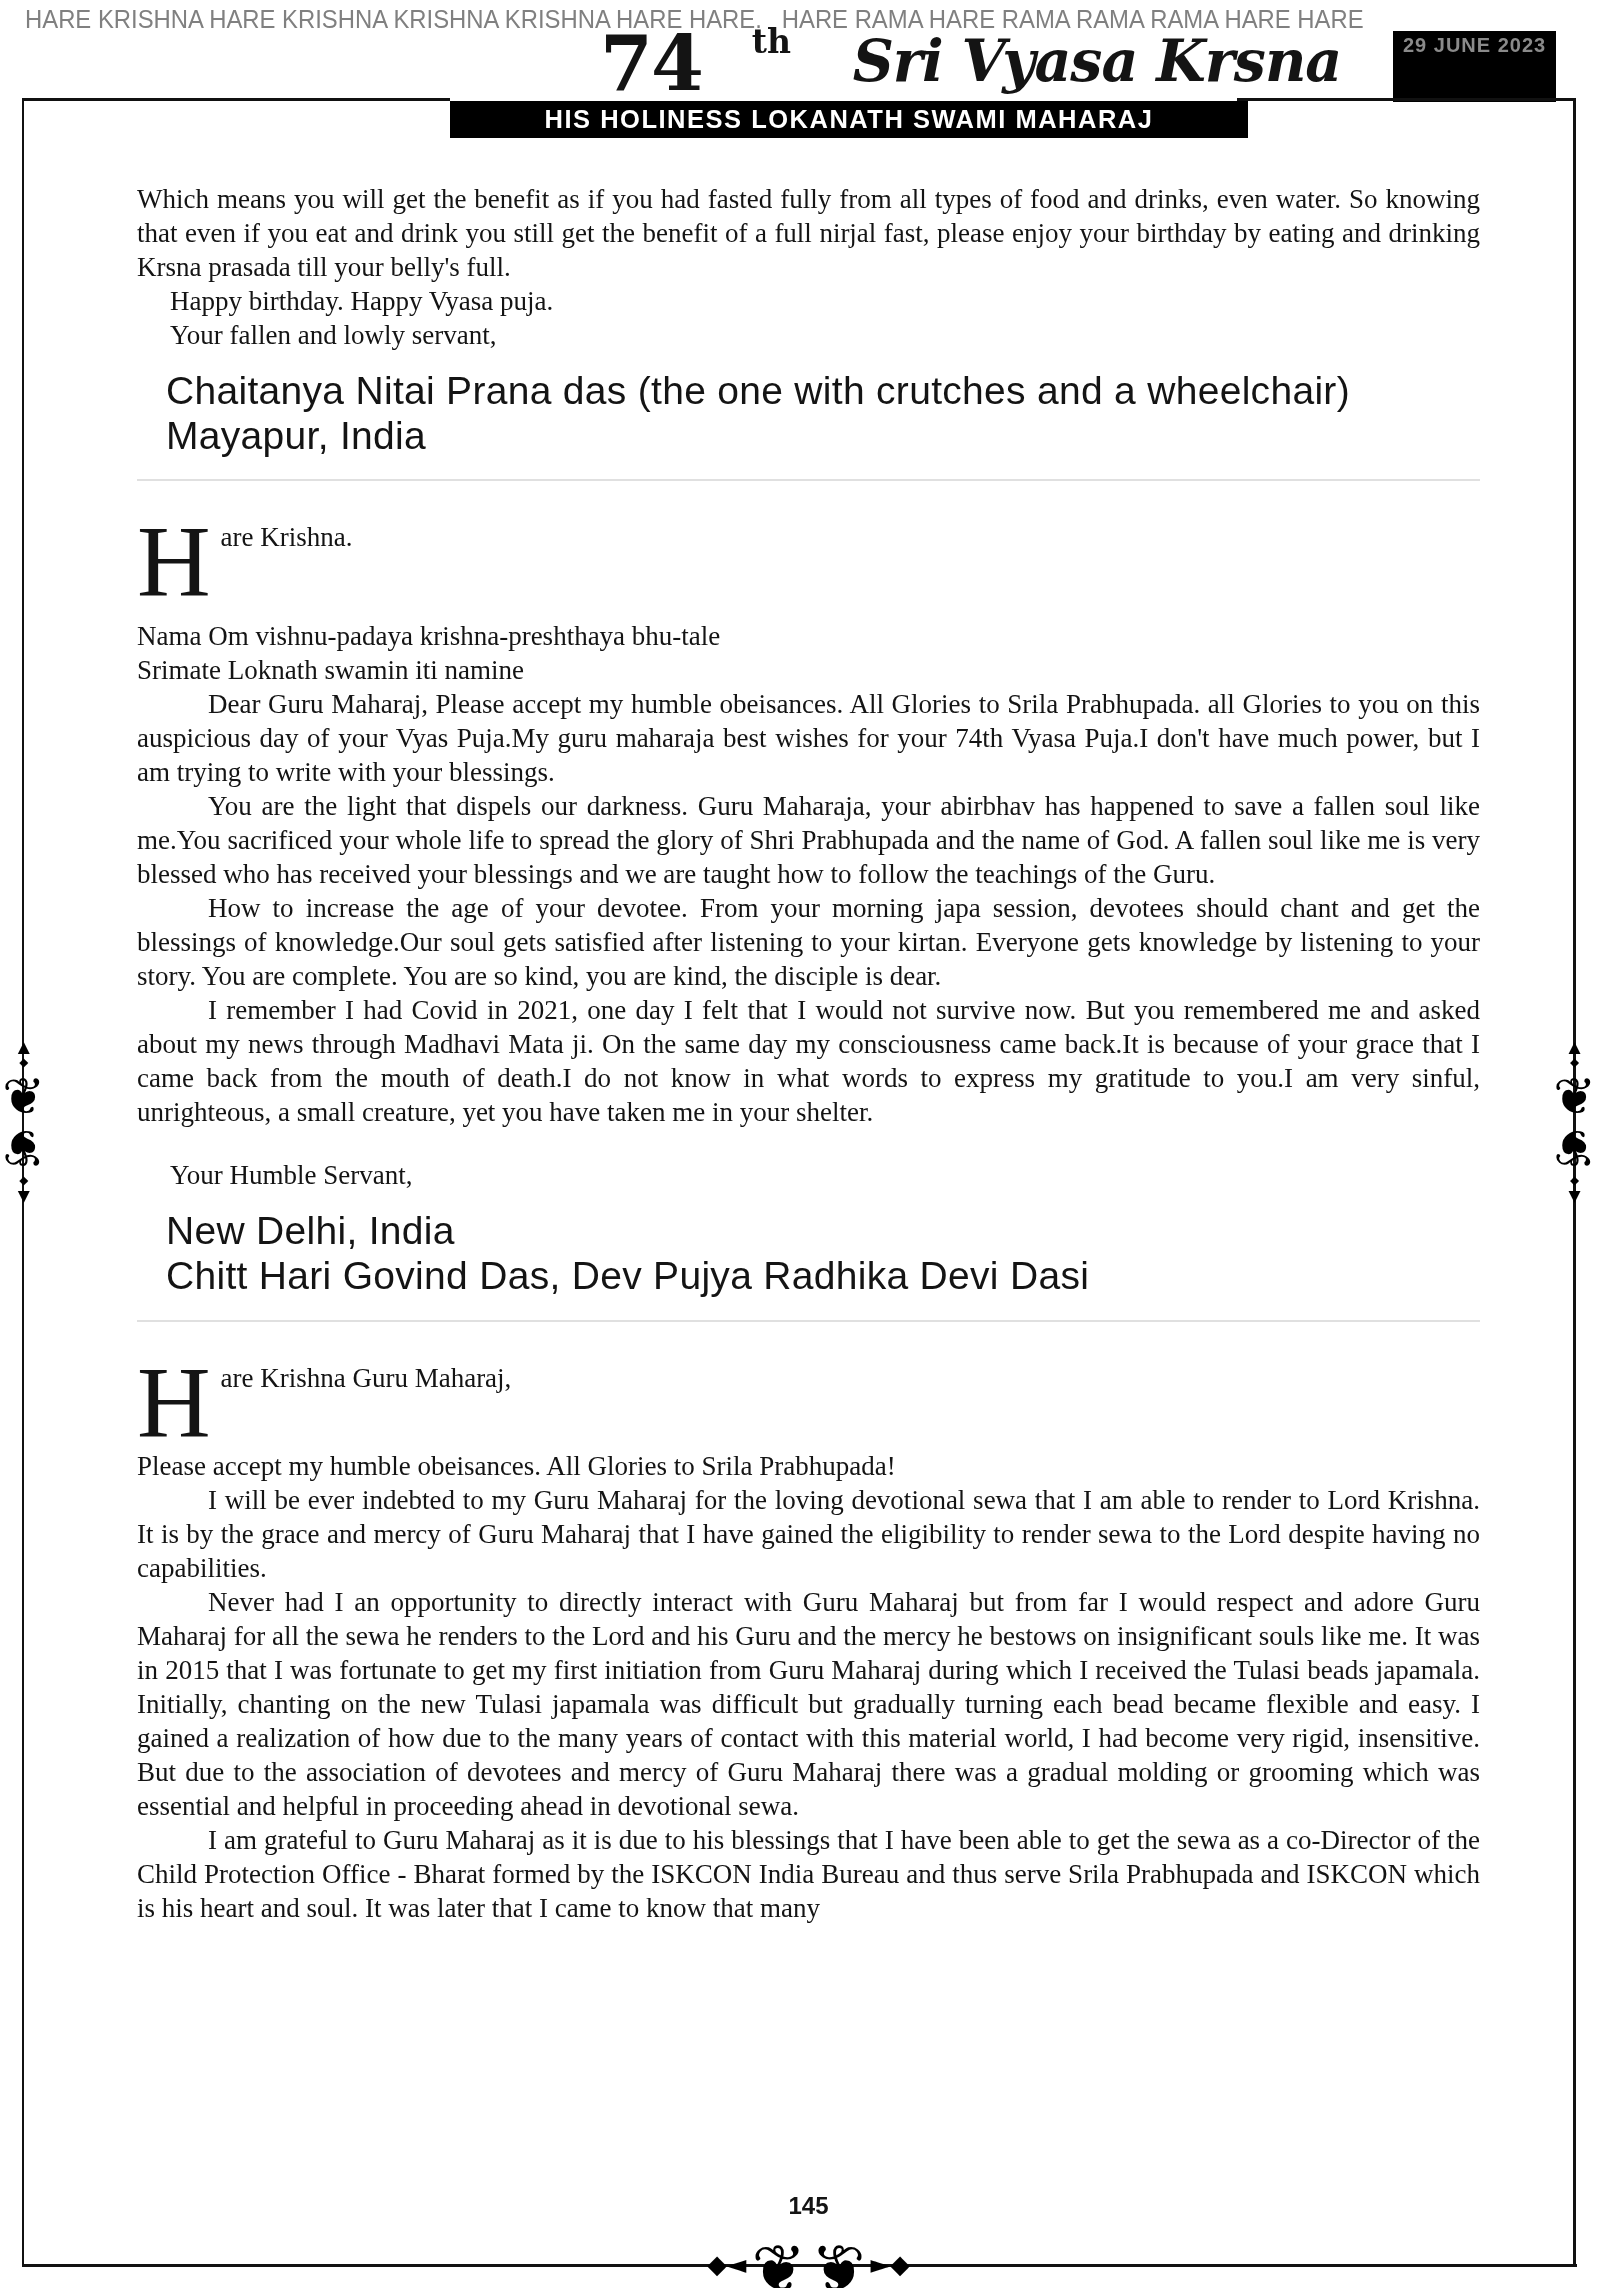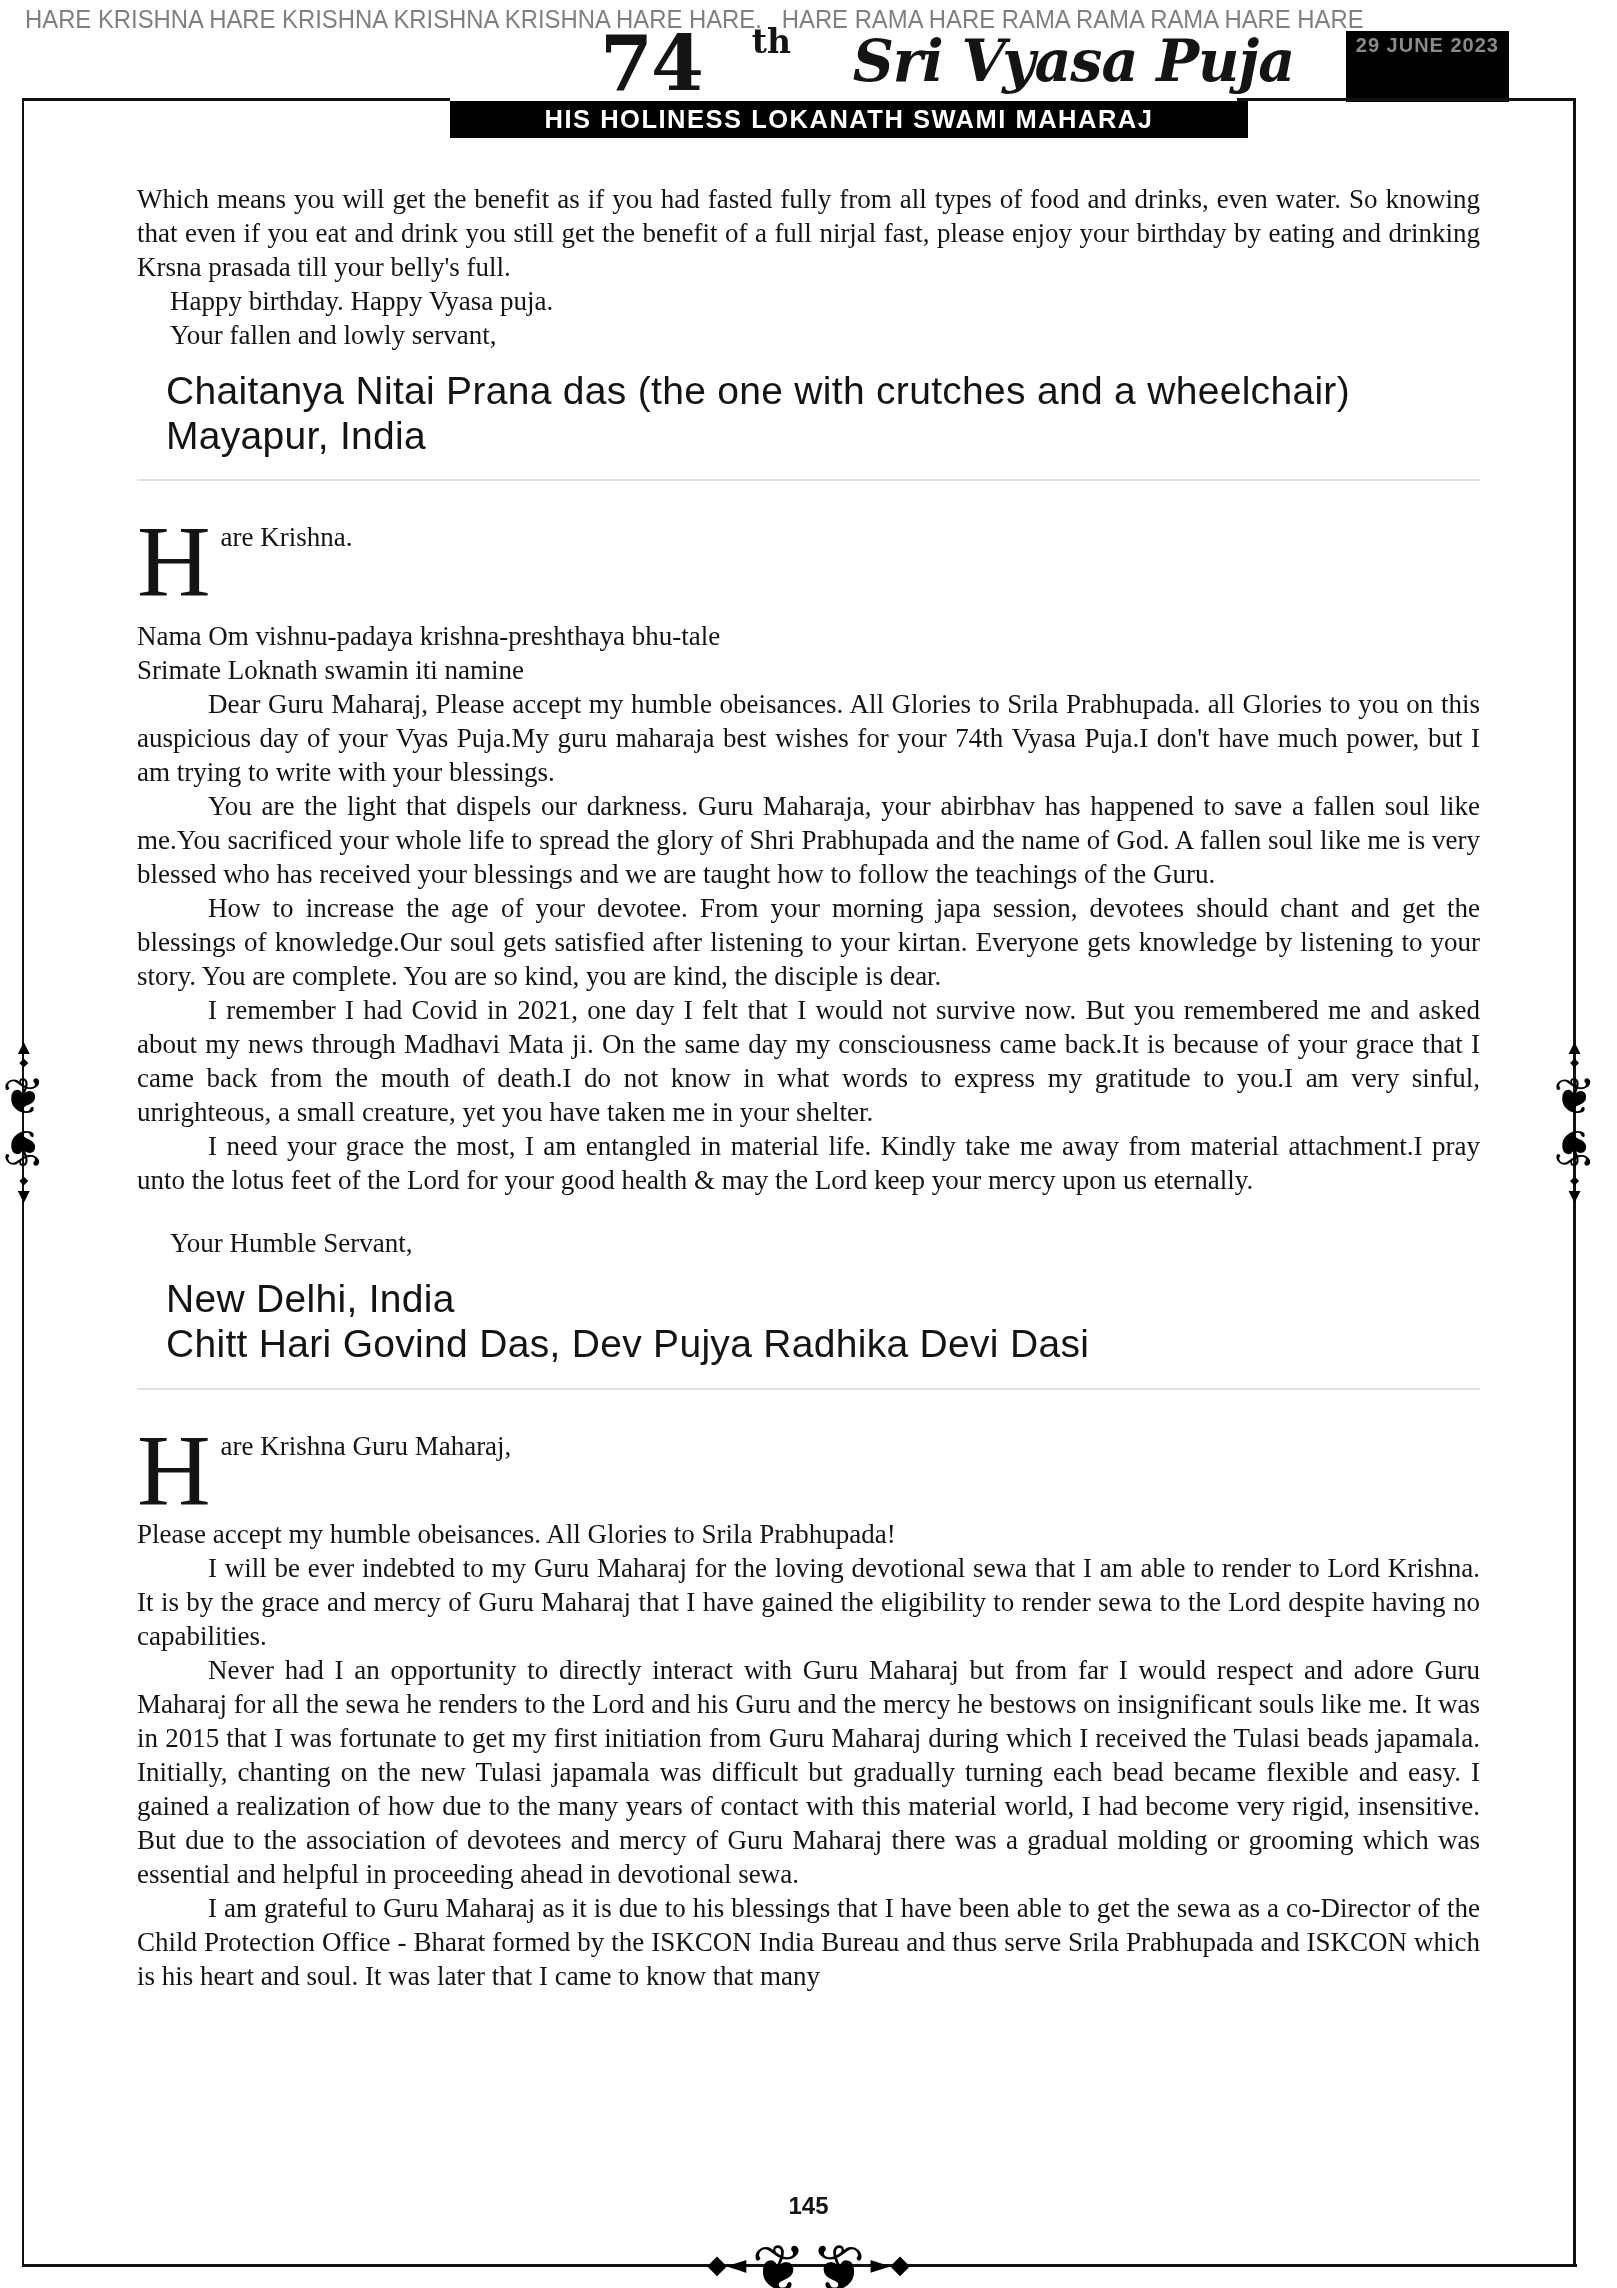--- a/index.html
+++ b/index.html
@@ -103,21 +103,21 @@
   .clear{clear:both;}
 </style>
 </head>
 <body>
 
 <div class="running-header">HARE KRISHNA HARE KRISHNA KRISHNA KRISHNA HARE HARE.   HARE RAMA HARE RAMA RAMA RAMA HARE HARE</div>
 
 <div class="masthead">
   <span class="title-number">74</span>
   <span class="title-ordinal">th</span>
-  <span class="title-name">Sri Vyasa Puja</span>
+  <span class="title-name">Sri Vyasa Krsna</span>
   <span class="date-badge">29 JUNE 2023</span>
 </div>
 
 <div class="banner">HIS HOLINESS LOKANATH SWAMI MAHARAJ</div>
 
 <div class="frame" id="frame-top-left"></div>
 <div class="frame" id="frame-top-right"></div>
 <div class="frame" id="frame-left"></div>
 <div class="frame" id="frame-right"></div>
 <div class="frame" id="bottom-rule"></div>
@@ -168,21 +168,20 @@
     </div>
     <div class="clear"></div>
     <div class="verse">
       <p class="verse-line">Nama Om vishnu-padaya krishna-preshthaya bhu-tale</p>
       <p class="verse-line">Srimate Loknath swamin iti namine</p>
     </div>
     <p class="indent">Dear Guru Maharaj, Please accept my humble obeisances. All Glories to Srila Prabhupada. all Glories to you on this auspicious day of your Vyas Puja.My guru maharaja best wishes for your 74th Vyasa Puja.I don't have much power, but I am trying to write with your blessings.</p>
     <p class="indent">You are the light that dispels our darkness. Guru Maharaja, your abirbhav has happened to save a fallen soul like me.You sacrificed your whole life to spread the glory of Shri Prabhupada and the name of God. A fallen soul like me is very blessed who has received your blessings and we are taught how to follow the teachings of the Guru.</p>
     <p class="indent">How to increase the age of your devotee. From your morning japa session, devotees should chant and get the blessings of knowledge.Our soul gets satisfied after listening to your kirtan. Everyone gets knowledge by listening to your story. You are complete. You are so kind, you are kind, the disciple is dear.</p>
     <p class="indent">I remember I had Covid in 2021, one day I felt that I would not survive now. But you remembered me and asked about my news through Madhavi Mata ji. On the same day my consciousness came back.It is because of your grace that I came back from the mouth of death.I do not know in what words to express my gratitude to you.I am very sinful, unrighteous, a small creature, yet you have taken me in your shelter.</p>
-    <p class="indent">I need your grace the most, I am entangled in material life. Kindly take me away from material attachment.I pray unto the lotus feet of the Lord for your good health &amp; may the Lord keep your mercy upon us eternally.</p>
     <p class="closing-line" style="margin-top:29px">Your Humble Servant,</p>
     <div class="signature">
       <div>New Delhi, India</div>
       <div>Chitt Hari Govind Das, Dev Pujya Radhika Devi Dasi</div>
     </div>
   </section>
 
   <hr class="section-divider">
 
   <section>

